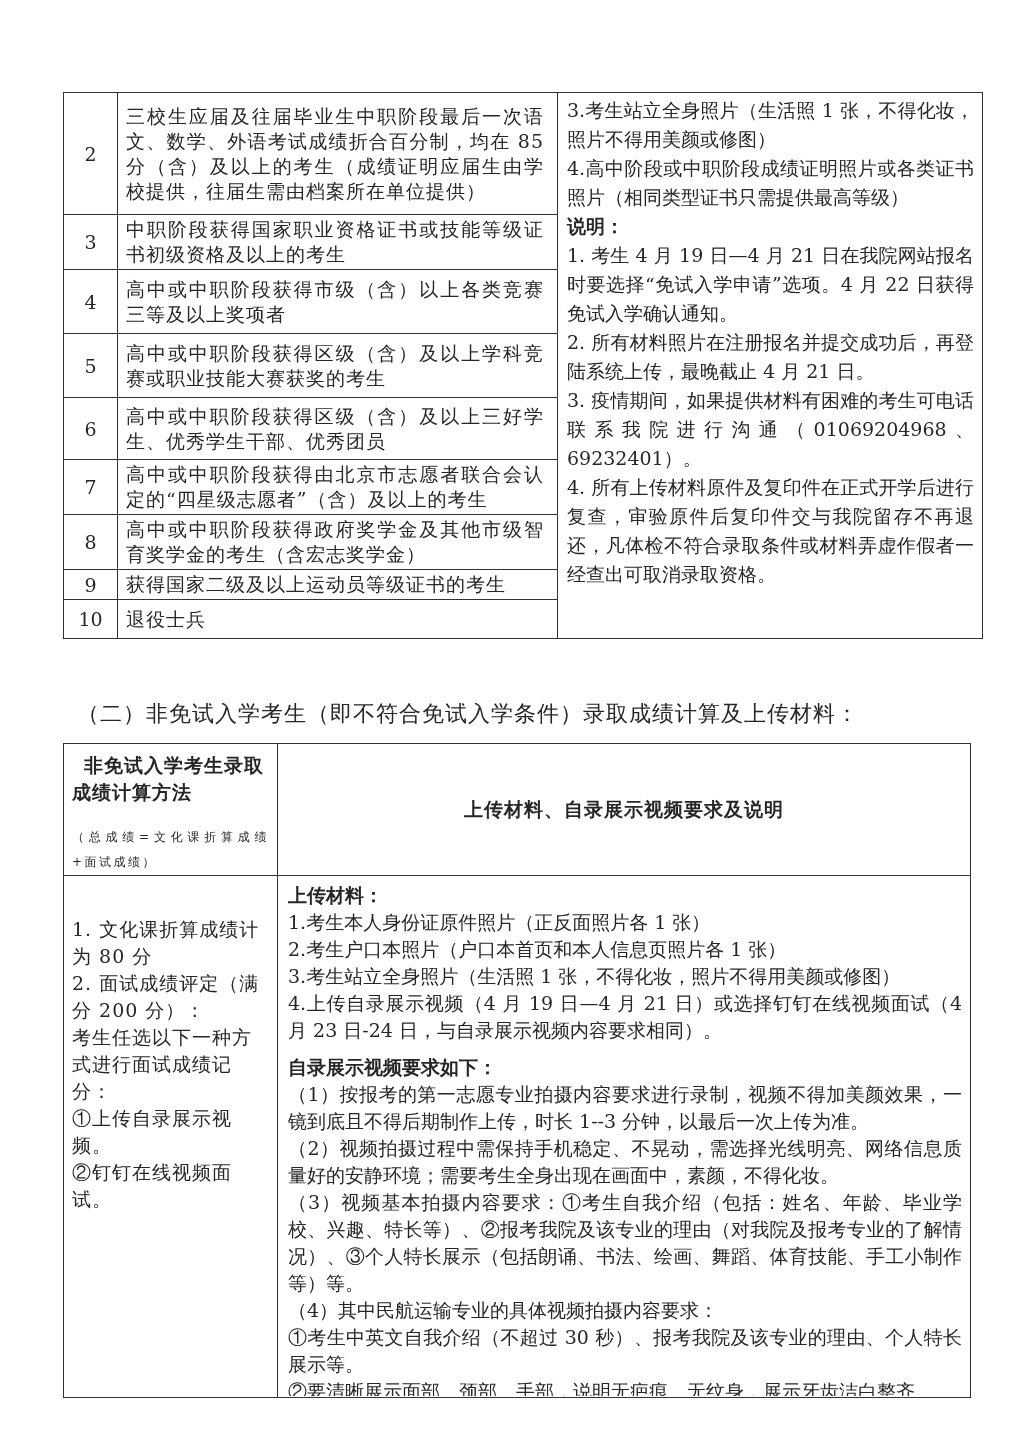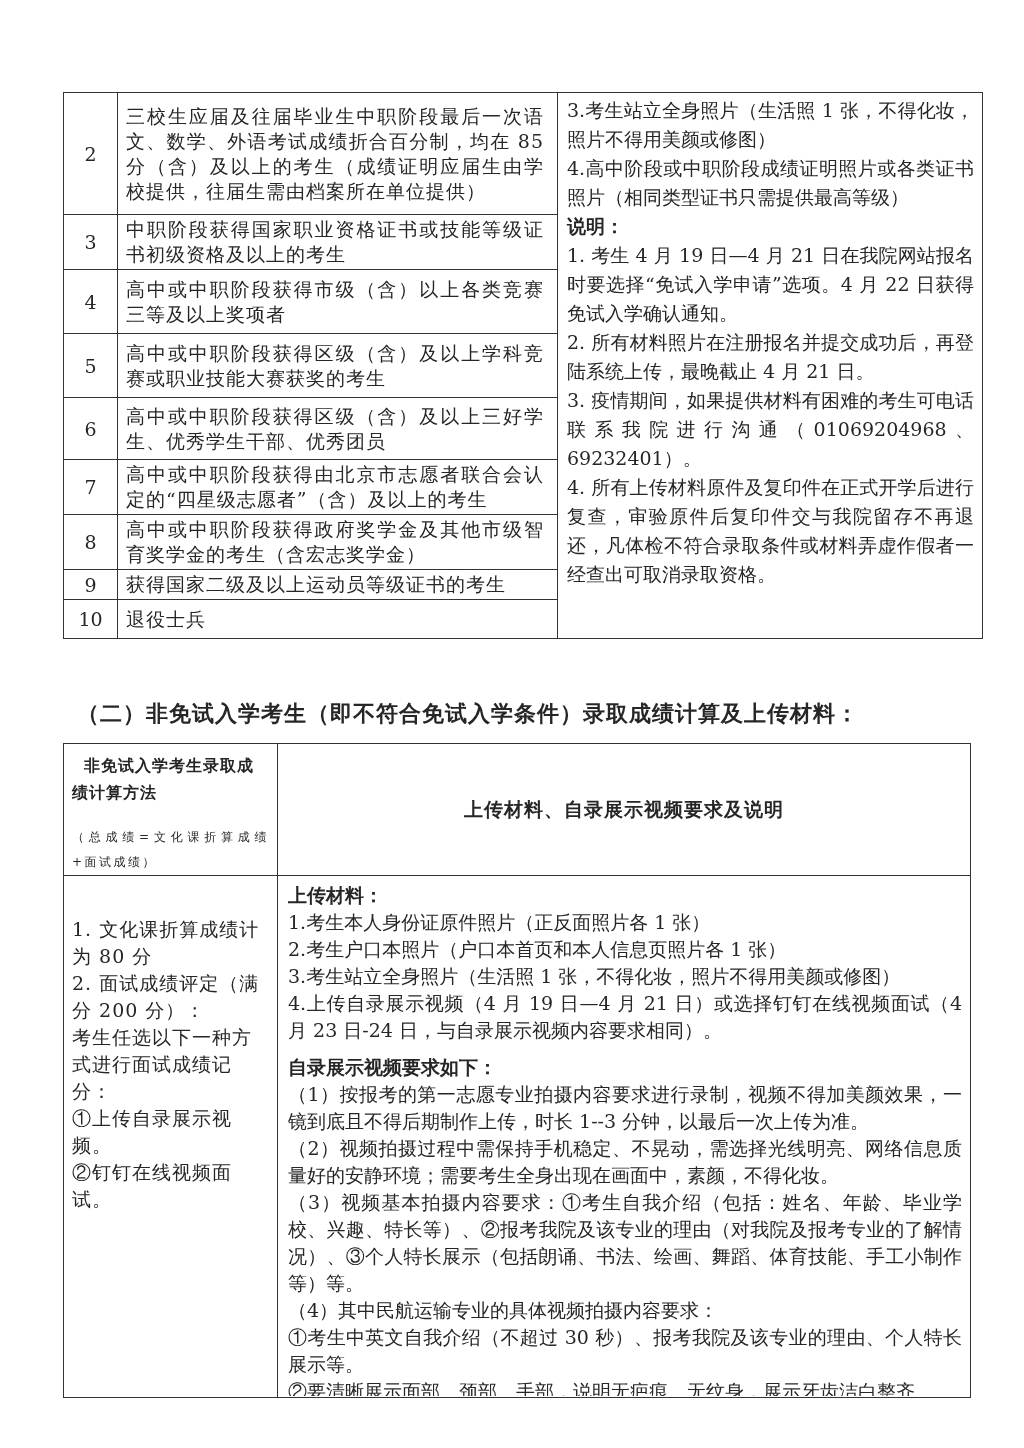--- a/index.html
+++ b/index.html
@@ -34,35 +34,35 @@
   }
   .t1 td.notes p{text-align:justify;}
   .r2{height:122px;} .r3{height:54px;} .r4{height:64px;} .r5{height:64px;}
   .r6{height:62px;} .r7{height:54px;} .r8{height:53px;} .r9{height:29px;} .r10{height:39px;}
 
   .b{font-weight:bold;}
 
   
   .section-heading{
     position:absolute;left:77px;top:699px;width:920px;
-    font-size:22px;font-weight:bold;letter-spacing:1px;
+    font-size:22px;font-weight:normal;letter-spacing:1px;
     white-space:nowrap;
   }
 
   
   .t2{position:absolute;left:63px;top:743px;width:907px;}
   .t2 col.c-left{width:214px;}
   .t2 col.c-right{width:693px;}
   .t2 th{font-weight:bold;}
   .t2 .lh{
     vertical-align:top;text-align:left;
     padding:8px 8px 0 8px;height:123px;
   }
   .t2 .lh .ttl{
-    font-size:16px;line-height:27px;letter-spacing:1px;
+    font-size:19px;line-height:27px;letter-spacing:1px;
     text-indent:12px;font-weight:bold;
   }
   .t2 .lh .sub{
     font-size:12px;line-height:25px;letter-spacing:2.5px;
     margin-top:19px;font-weight:normal;text-align:justify;
   }
   .t2 .rh{
     vertical-align:middle;
     font-size:19px;letter-spacing:1px;
   }

